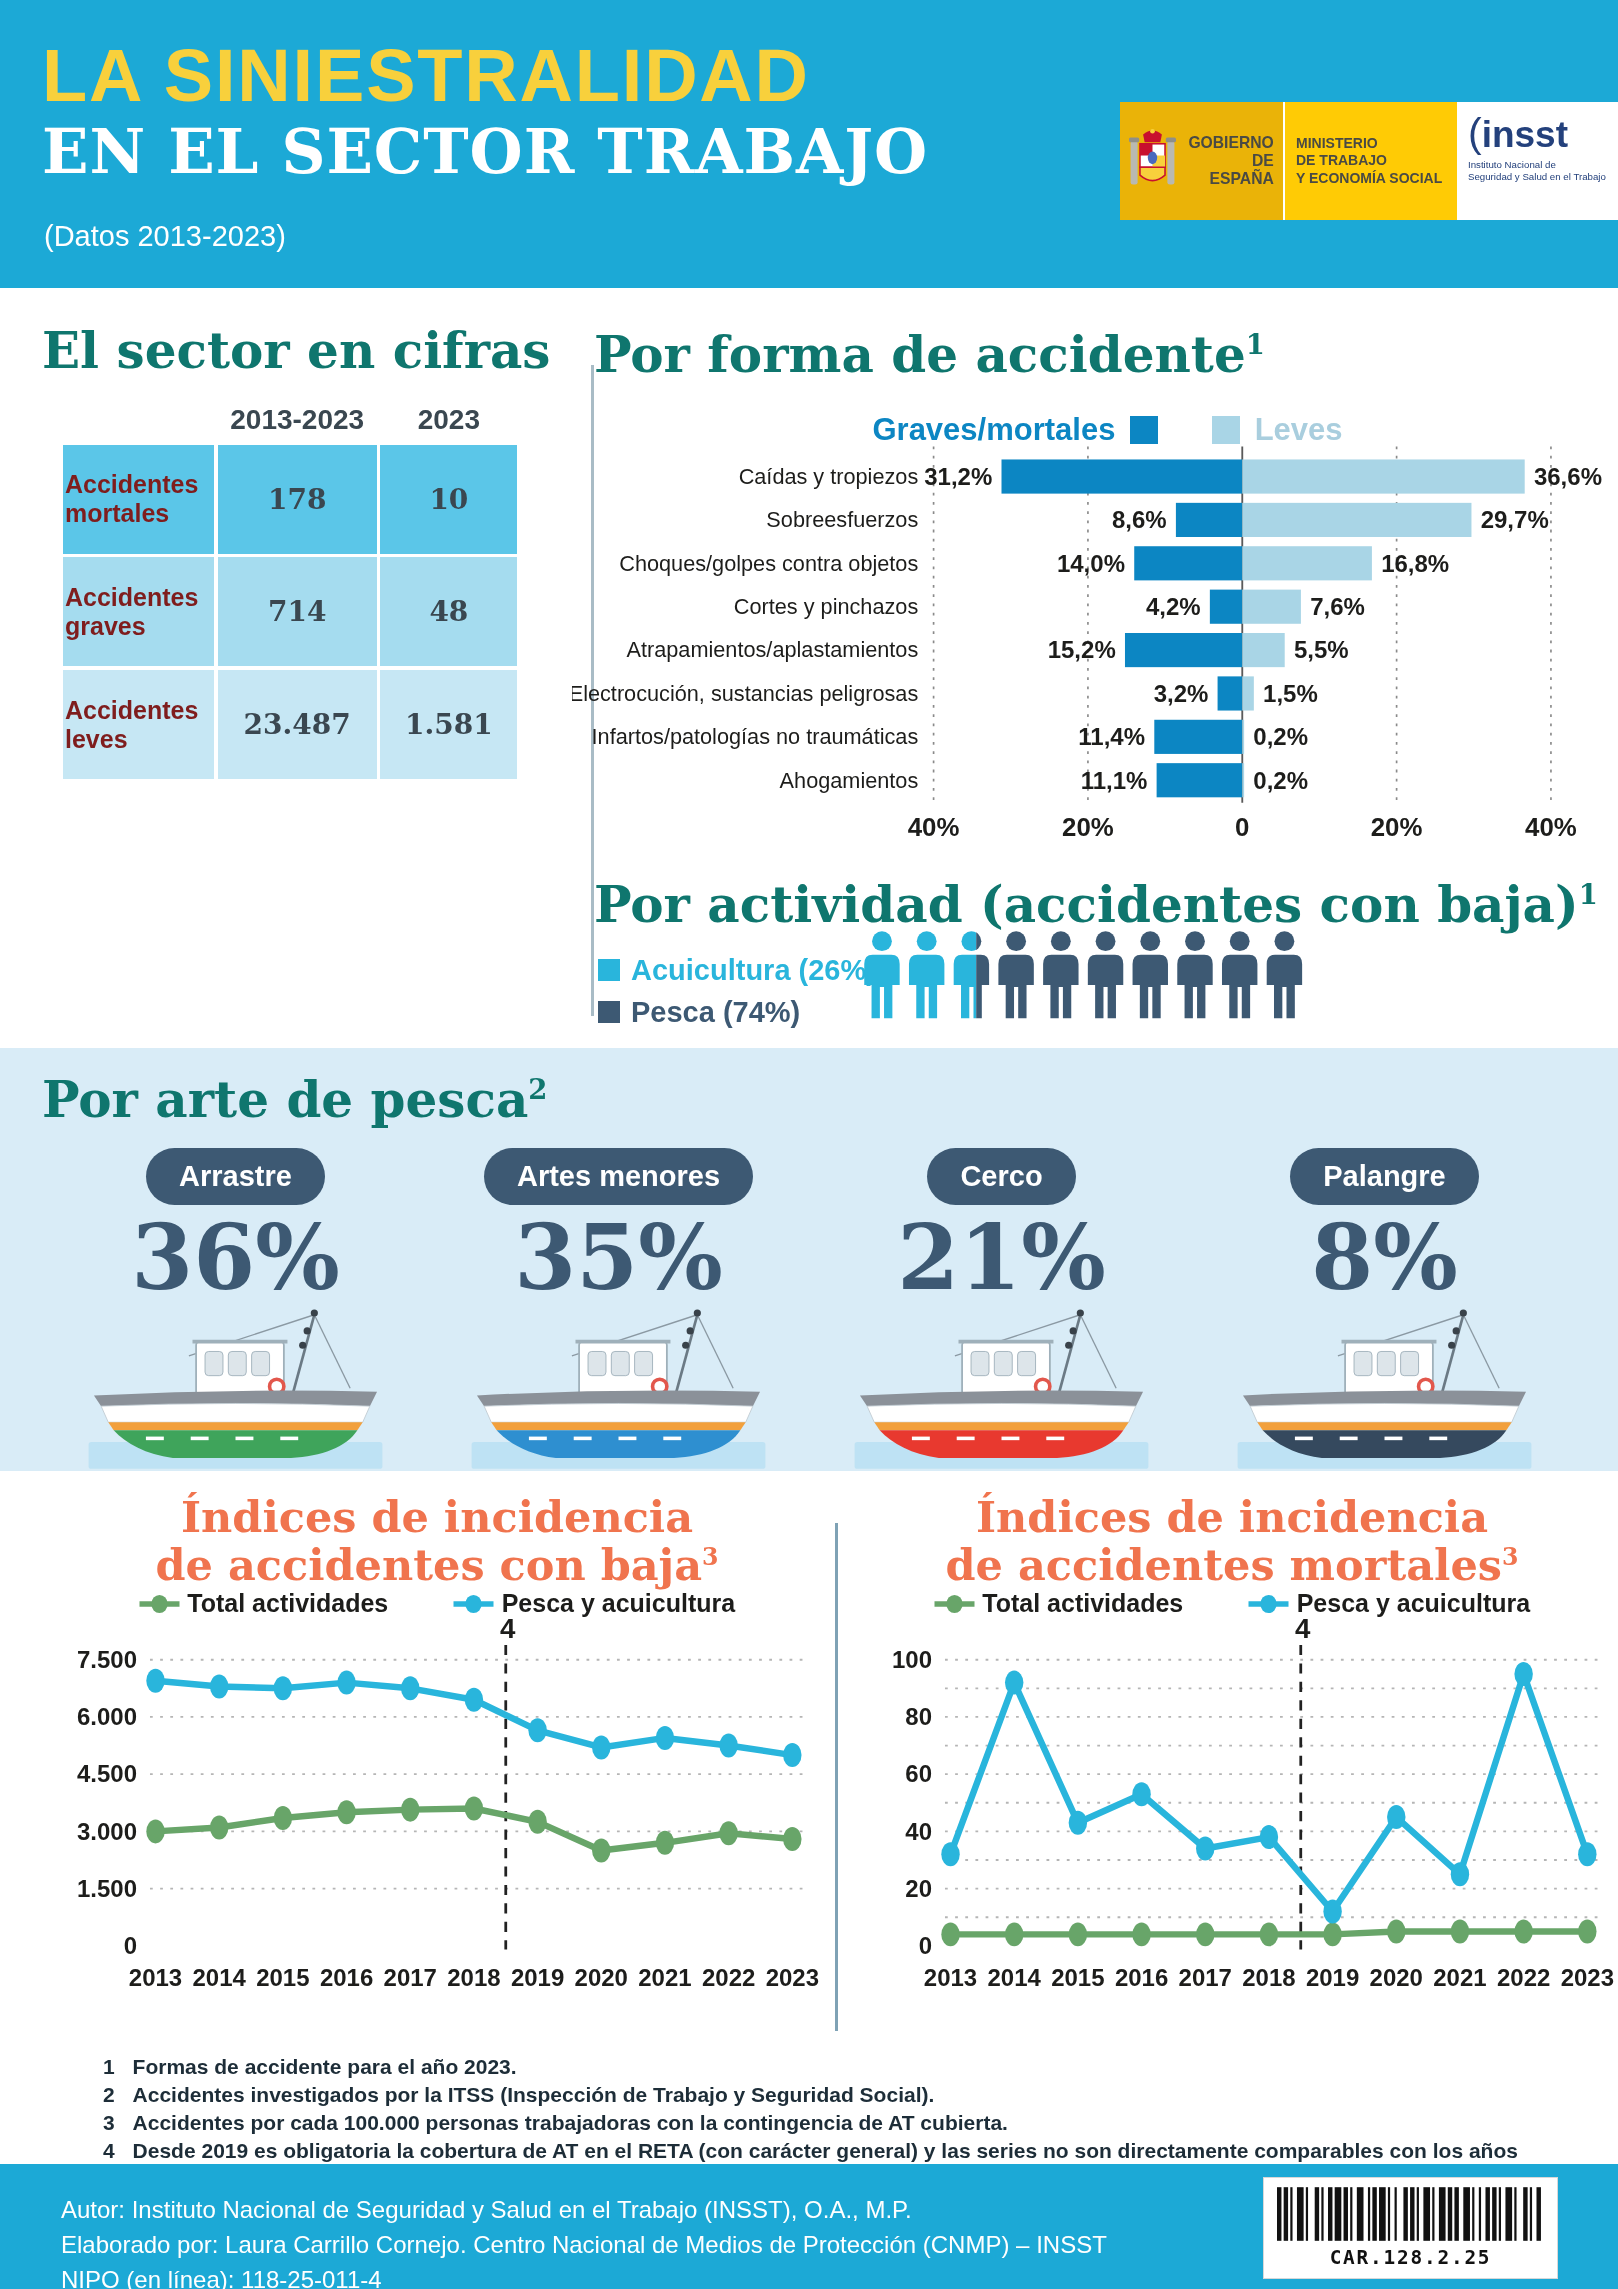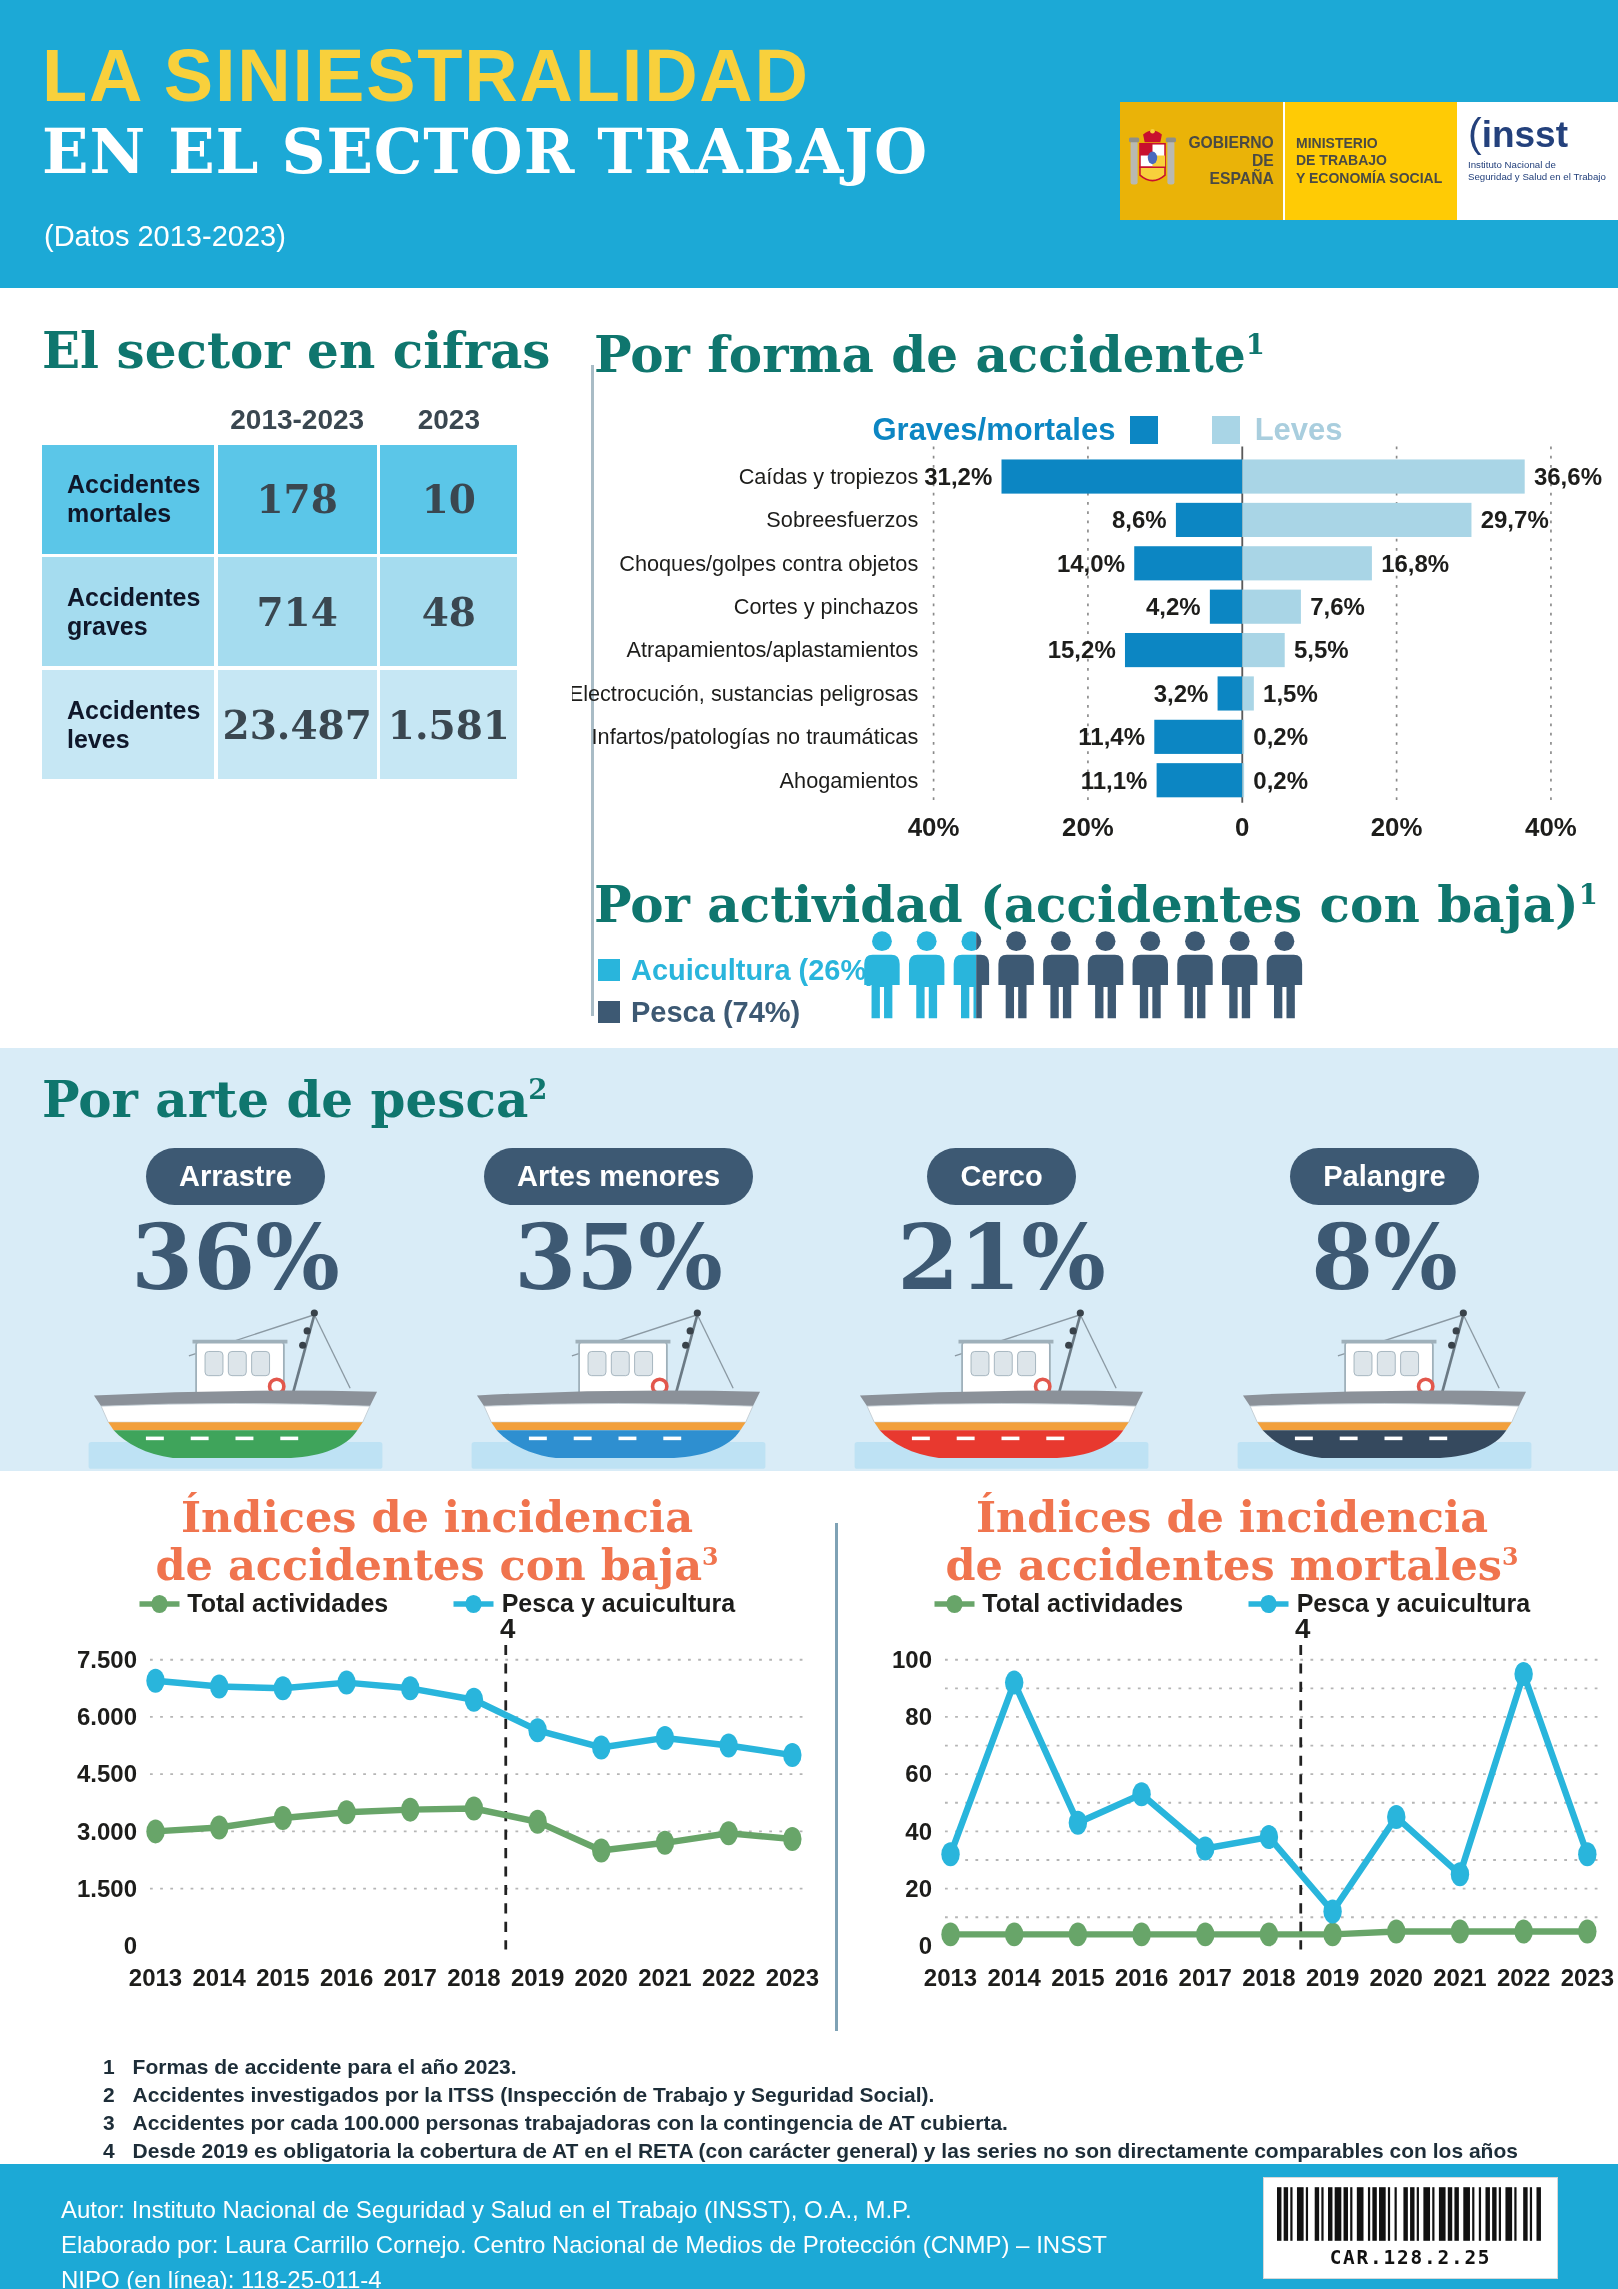--- a/index.html
+++ b/index.html
@@ -18,22 +18,22 @@
   .insst-logo{font-size:37px;font-weight:bold;color:#24417C;line-height:0.9;}
   .insst-paren{font-weight:normal;font-size:41px;}
   .insst-sub{margin-top:7.4px;font-size:9.7px;color:#24417C;line-height:1.25;}
   
   .h2{font-family:"DejaVu Serif",serif;font-weight:bold;color:#0f766e;}
   .h2 sup{font-size:55%;}
   
   #cifras-title{position:absolute;left:42px;top:321px;font-size:50px;}
   #cifras-table{position:absolute;left:42px;top:399px;display:grid;grid-template-columns:172px 159px 137px;grid-auto-rows:auto;gap:3.7px;}
   .cif-head{height:42px;display:flex;align-items:center;justify-content:center;font-size:28px;font-weight:bold;color:#3A4750;}
-  .cif-label{height:109px;display:flex;align-items:center;padding-left:25px;box-sizing:border-box;font-size:25px;font-weight:bold;color:#0f172a;line-height:1.15;}
-  .cif-val{height:109px;display:flex;align-items:center;justify-content:center;font-family:"DejaVu Serif",serif;font-weight:bold;font-size:39px;color:#3A4750;}
+  .cif-label{height:109px;display:flex;align-items:center;padding-left:2px;box-sizing:border-box;font-size:25px;font-weight:bold;color:#7f1d1d;line-height:1.15;margin-left:21px;}
+  .cif-val{height:109px;display:flex;align-items:center;justify-content:center;font-family:"DejaVu Serif",serif;font-weight:bold;font-size:28px;color:#3A4750;}
   
   #forma-title{position:absolute;left:594px;top:325px;font-size:50px;}
   #forma-legend{position:absolute;left:646px;top:412px;width:923px;display:flex;align-items:center;justify-content:center;gap:14.8px;}
   #forma-legend .lgd-sq{width:28px;height:28px;display:inline-block;}
   #forma-legend .lgd-txt{font-size:31px;font-weight:bold;}
   #tornado{position:absolute;left:572px;top:441px;}
   .divider-v{position:absolute;width:2.8px;background:#A9BCC6;}
   
   #actividad-title{position:absolute;left:594px;top:875px;font-size:50px;}
   #actividad-legend{position:absolute;left:598px;top:949px;}

